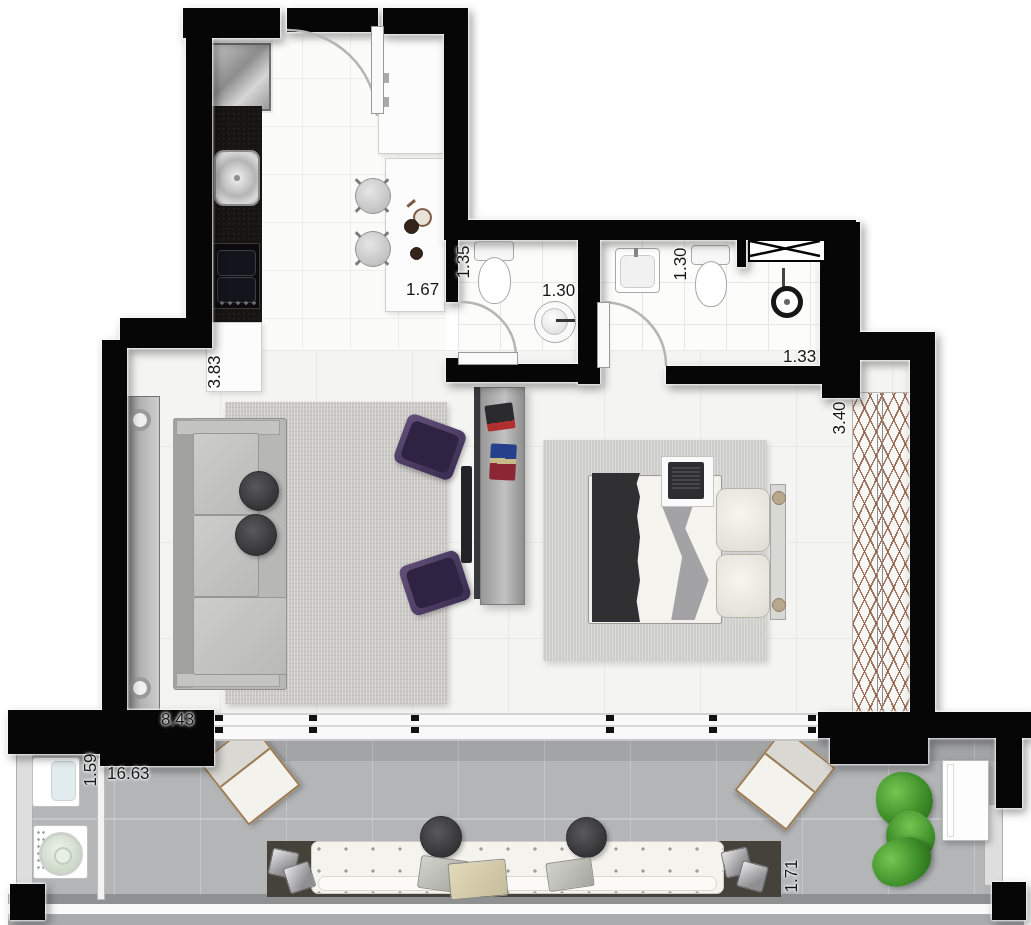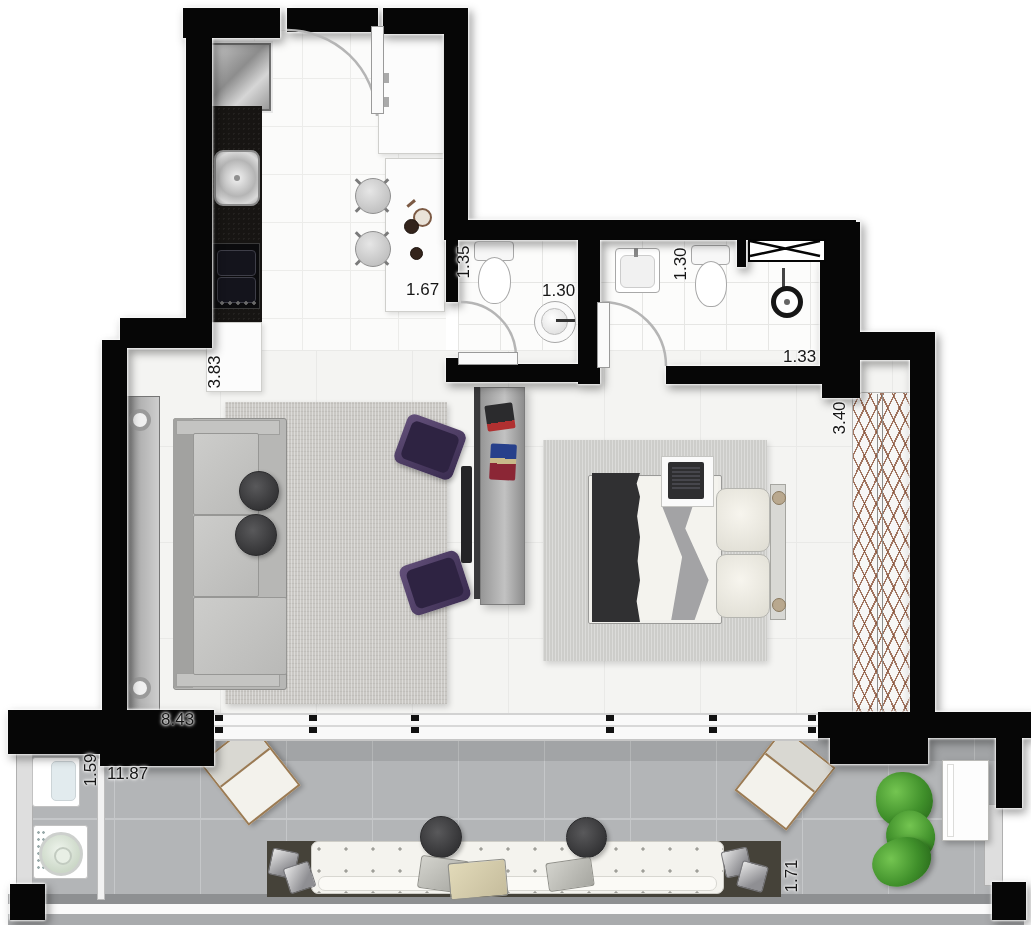--- a/index.html
+++ b/index.html
@@ -352,16 +352,16 @@
 
   <div class="lbl" style="left:406px;top:280px;">1.67</div>
   <div class="lbl v" style="left:195px;top:362px;width:40px;text-align:center;">3.83</div>
   <div class="lbl v" style="left:444px;top:252px;width:40px;text-align:center;">1.35</div>
   <div class="lbl" style="left:542px;top:281px;">1.30</div>
   <div class="lbl v" style="left:661px;top:254px;width:40px;text-align:center;">1.30</div>
   <div class="lbl" style="left:783px;top:347px;">1.33</div>
   <div class="lbl v" style="left:820px;top:408px;width:40px;text-align:center;">3.40</div>
   <div class="lbl" style="left:161px;top:710px;">8.43</div>
   <div class="lbl v" style="left:71px;top:760px;width:40px;text-align:center;">1.59</div>
-  <div class="lbl" style="left:107px;top:764px;">11.87</div>
+  <div class="lbl" style="left:107px;top:764px;">16.63</div>
   <div class="lbl v" style="left:772px;top:866px;width:40px;text-align:center;">1.71</div>
 
 </div>
 
 </body></html>

